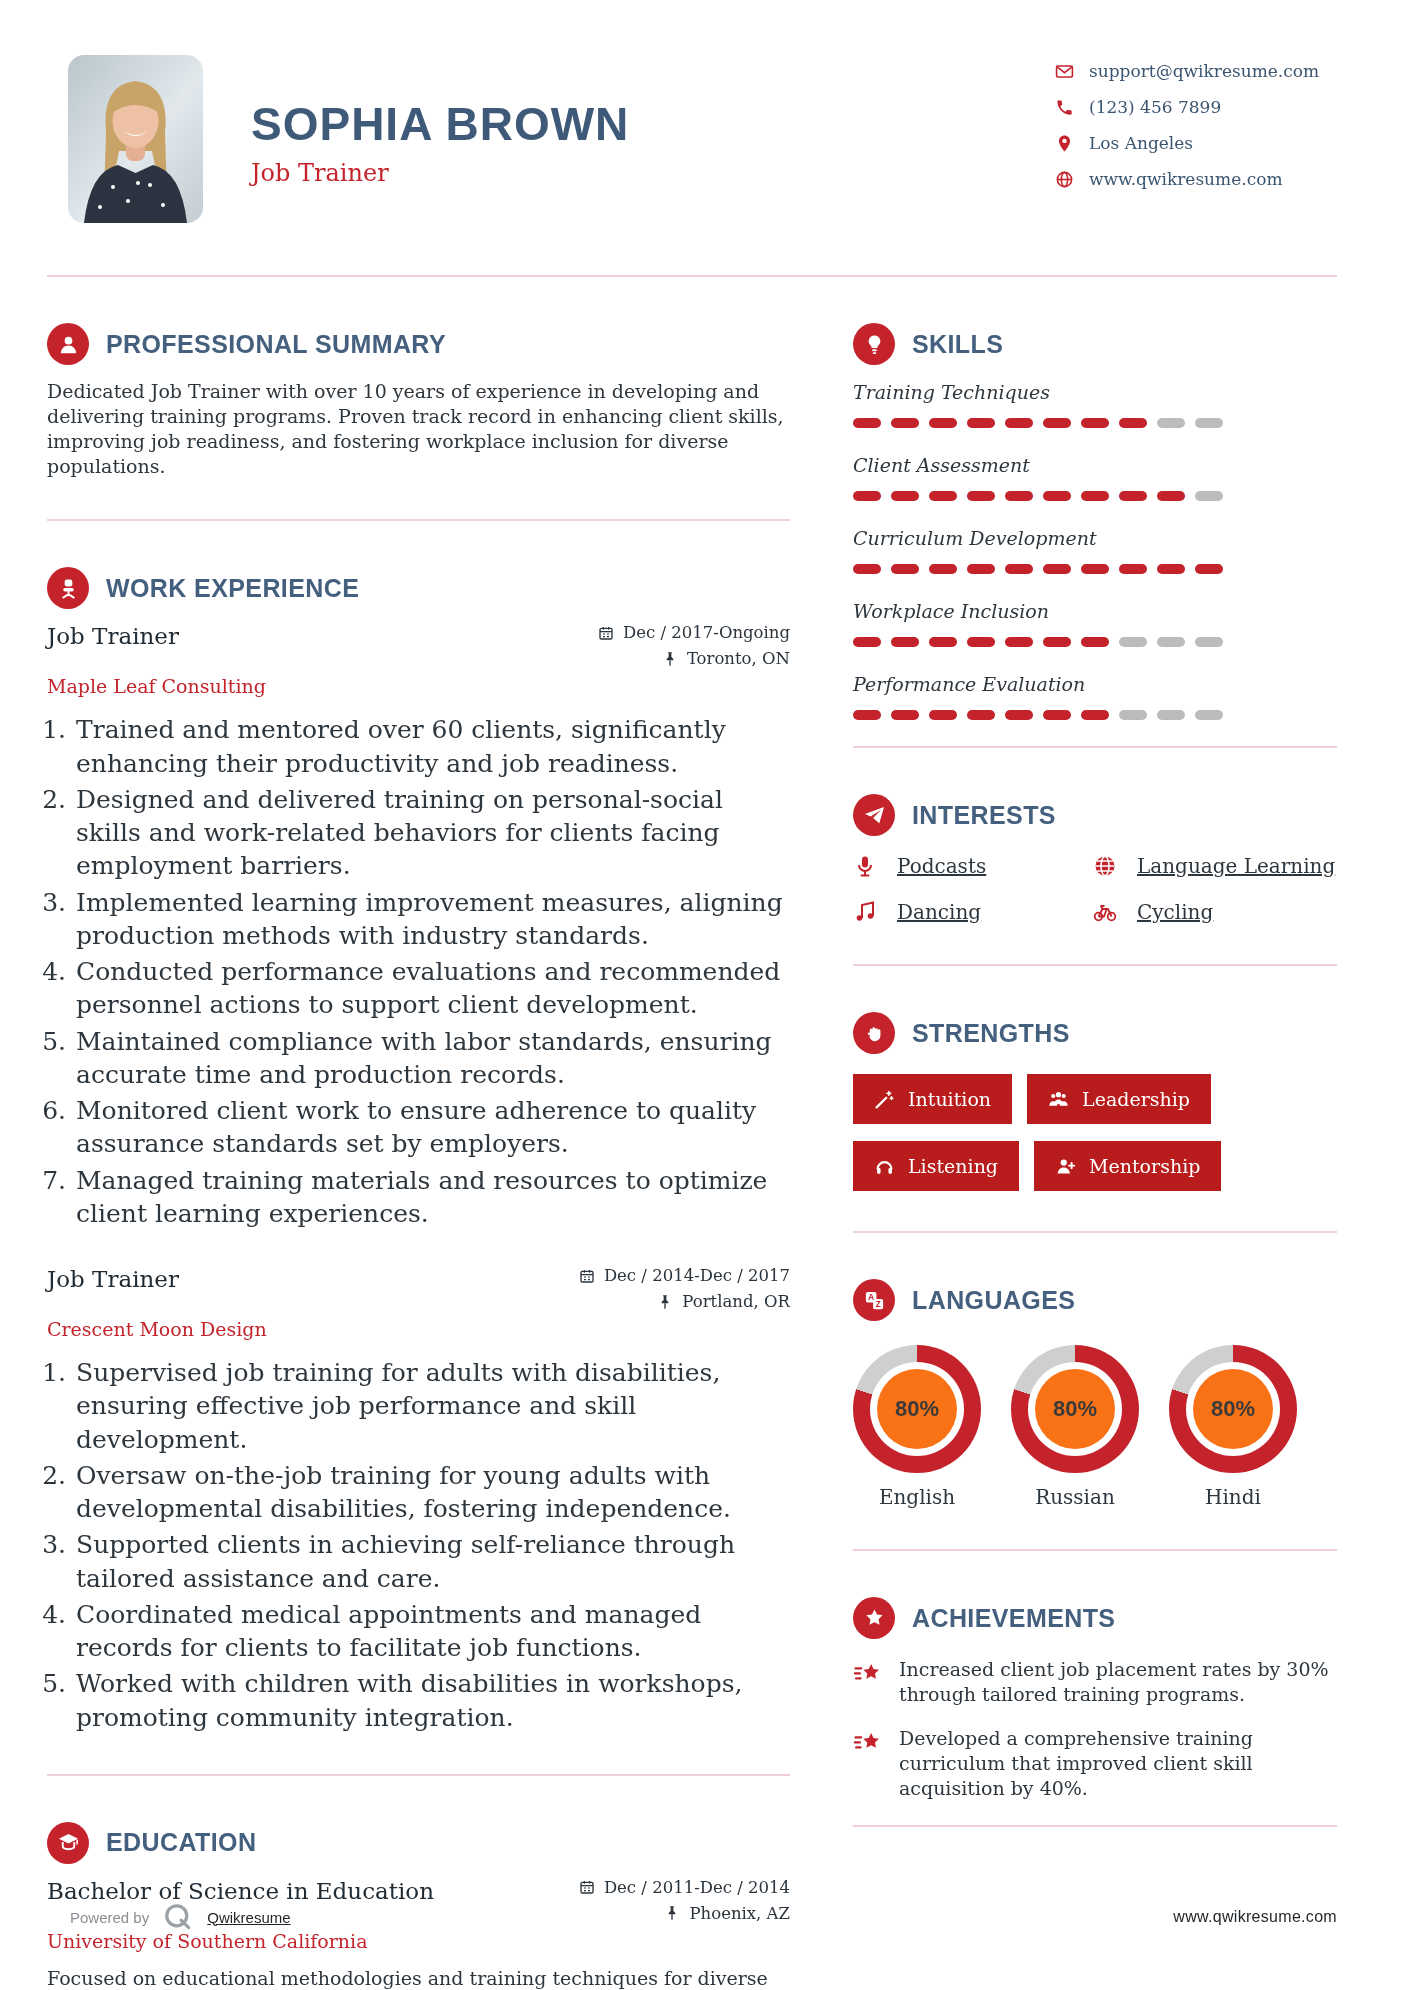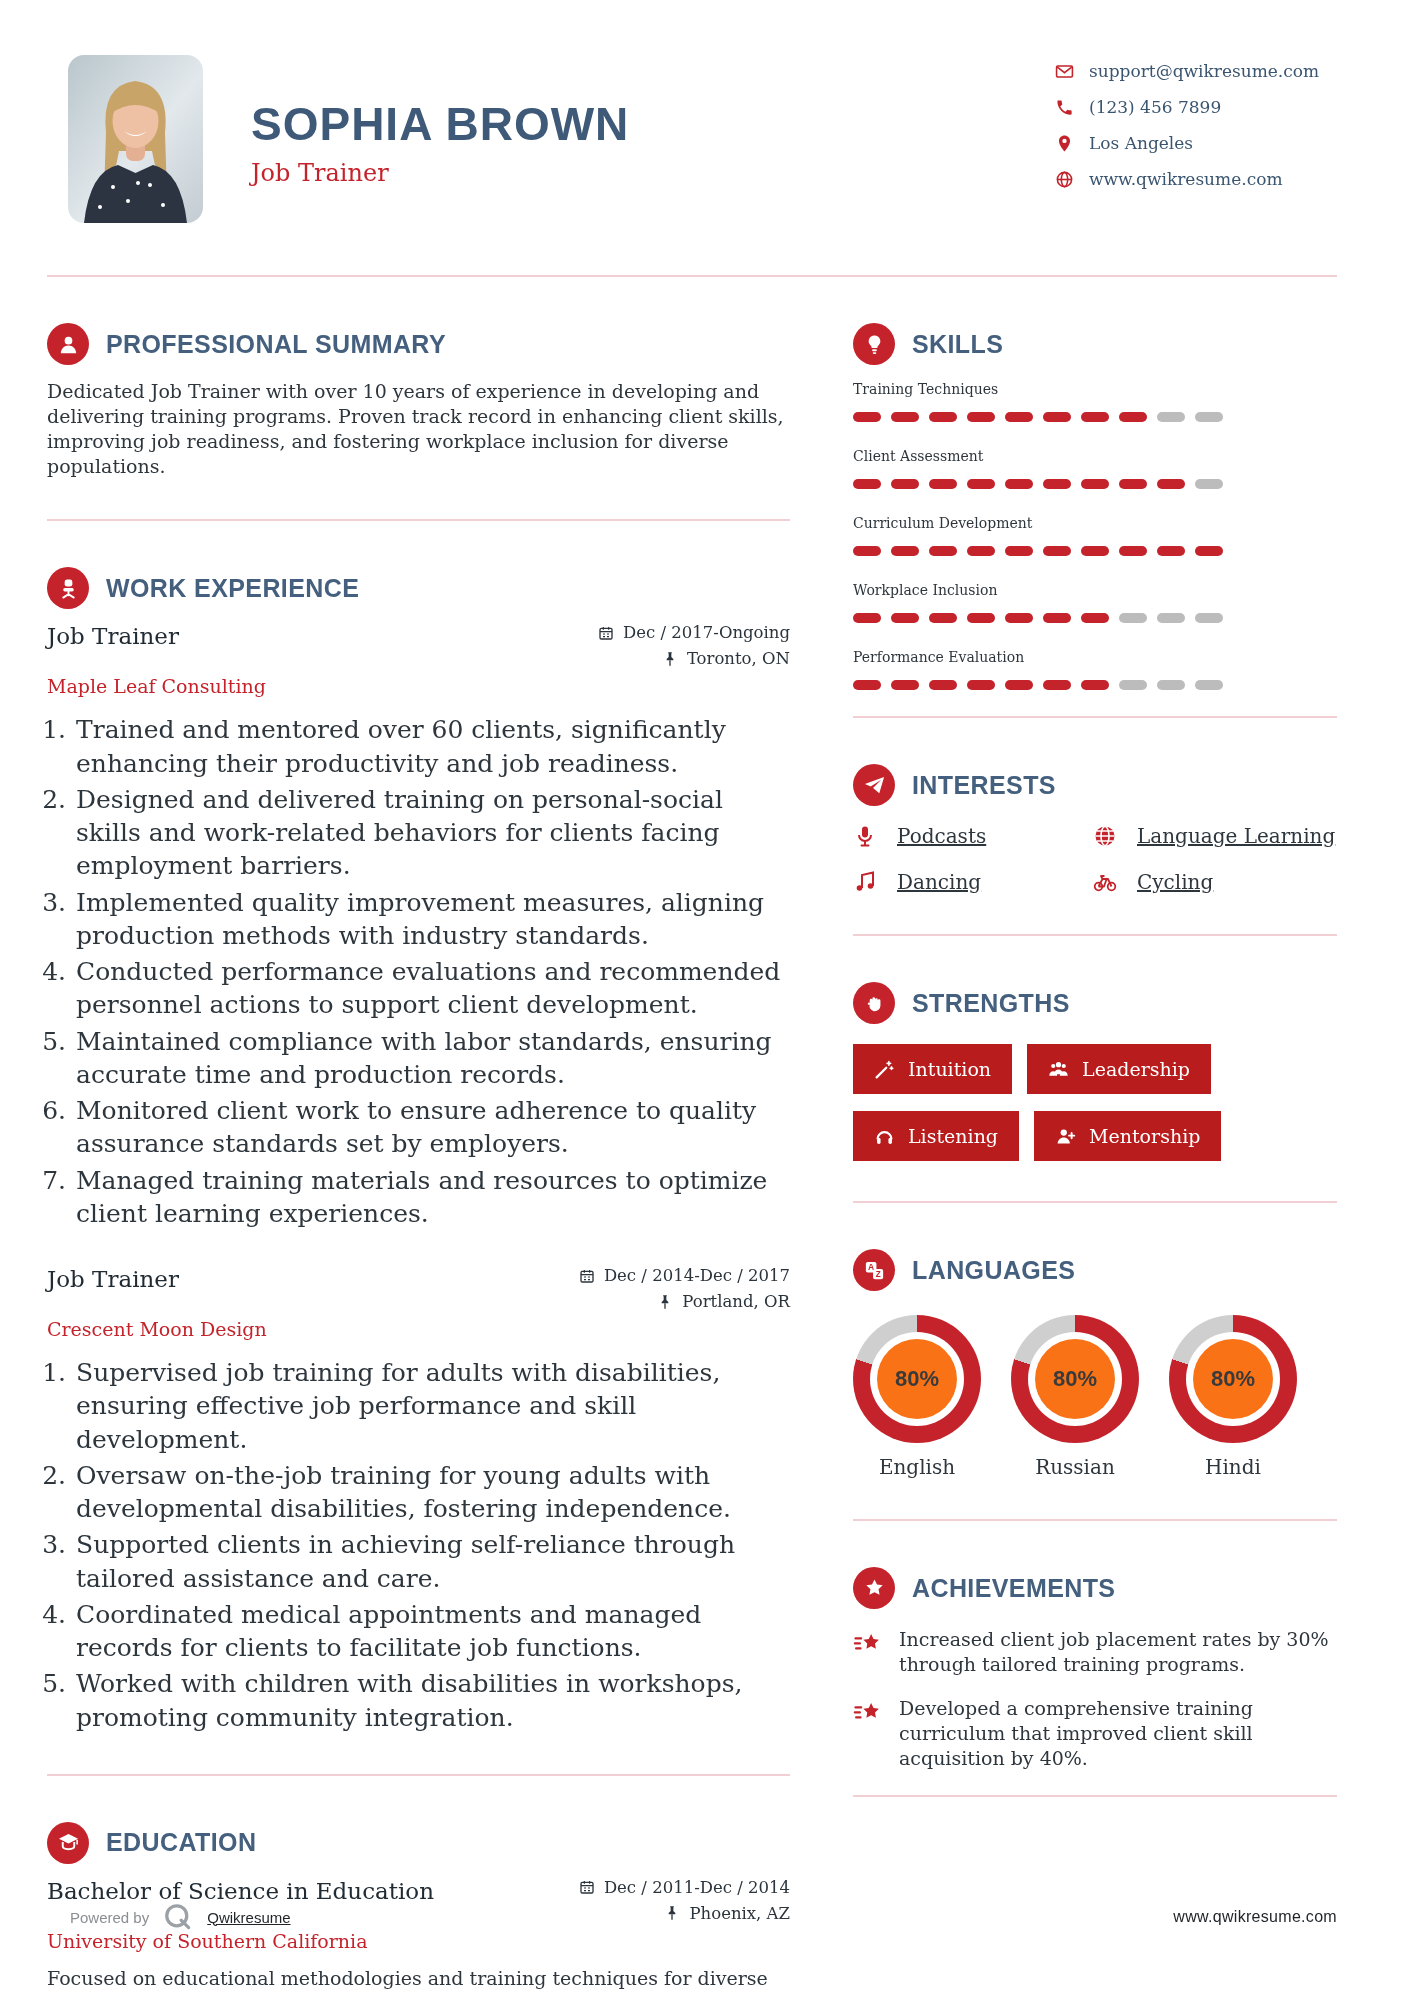--- a/index.html
+++ b/index.html
@@ -52,21 +52,21 @@
   .meta-row .micon { width:16px; height:16px; color:#2B343C; }
   .meta-row .micon svg { width:100%; height:100%; display:block; }
   .meta-text { font-size:16.5px; color:#2B343C; }
   .company { font-size:19px; color:#C4232B; }
   ol.job-bullets { margin-top:16px; padding-left:27px; }
   ol.job-bullets li { font-size:25px; line-height:1.33; margin-bottom:3px; padding-left:2px; }
   ol.job-bullets li::marker { color:#2E363D; }
   .edu-desc { margin-top:14px; font-size:19px; line-height:1.32; }
   
   .skills-list { margin-top:16px; }
-  .skill-label { font-size:14px; color:#2E363D; margin-bottom:15px; }
+  .skill-label { font-size:19px; color:#2E363D; margin-bottom:15px;font-style:italic; }
   .skill-dashes { display:flex; gap:10px; width:372px; margin-bottom:26px; }
   .dash { width:28px; height:10px; border-radius:5px; flex:none; }
   .dash-filled { background:#C4232B; }
   .dash-empty  { background:#BCBCBC; }
   .interests-grid { display:grid; grid-template-columns:240px auto; row-gap:22px; margin-top:18px; }
   .int-item { display:flex; gap:20px;text-decoration:underline; }
   .int-icon { width:24px; height:24px; color:#C4232B; flex:none; }
   .int-icon svg { width:100%; height:100%; display:block; }
   .int-label { font-size:20px; color:#2E363D; }
   .chips { display:flex; flex-wrap:wrap; gap:17px 15px; margin-top:20px; }
@@ -231,21 +231,21 @@
                 </span>
                 <span class="meta-text">Toronto, ON</span>
               </div>
             </div>
           </div>
           <div class="company">Maple Leaf Consulting</div>
           <ol class="job-bullets">
 
           <li>Trained and mentored over 60 clients, significantly enhancing their productivity and job readiness.</li>
               <li>Designed and delivered training on personal-social skills and work-related behaviors for clients facing employment barriers.</li>
-              <li>Implemented quality improvement measures, aligning production methods with industry standards.</li>
+              <li>Implemented learning improvement measures, aligning production methods with industry standards.</li>
               <li>Conducted performance evaluations and recommended personnel actions to support client development.</li>
               <li>Maintained compliance with labor standards, ensuring accurate time and production records.</li>
               <li>Monitored client work to ensure adherence to quality assurance standards set by employers.</li>
               <li>Managed training materials and resources to optimize client learning experiences.</li>
             </ol>
         </div>
 
         <div class="job">
           <div class="job-head">
             <div class="job-title">Job Trainer</div>

